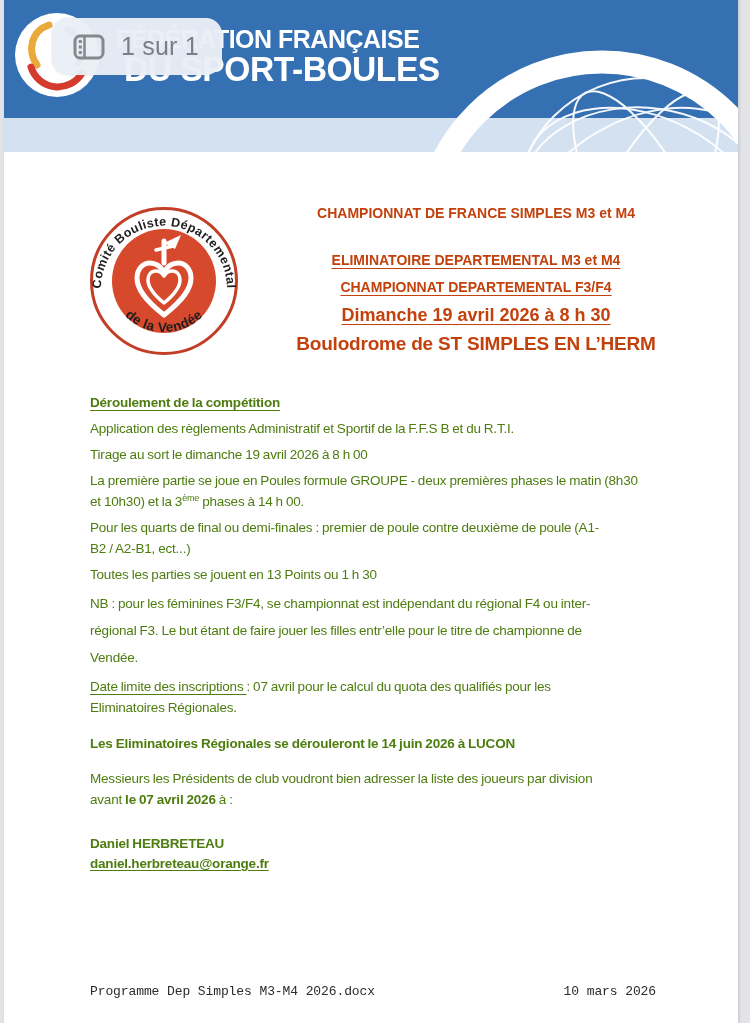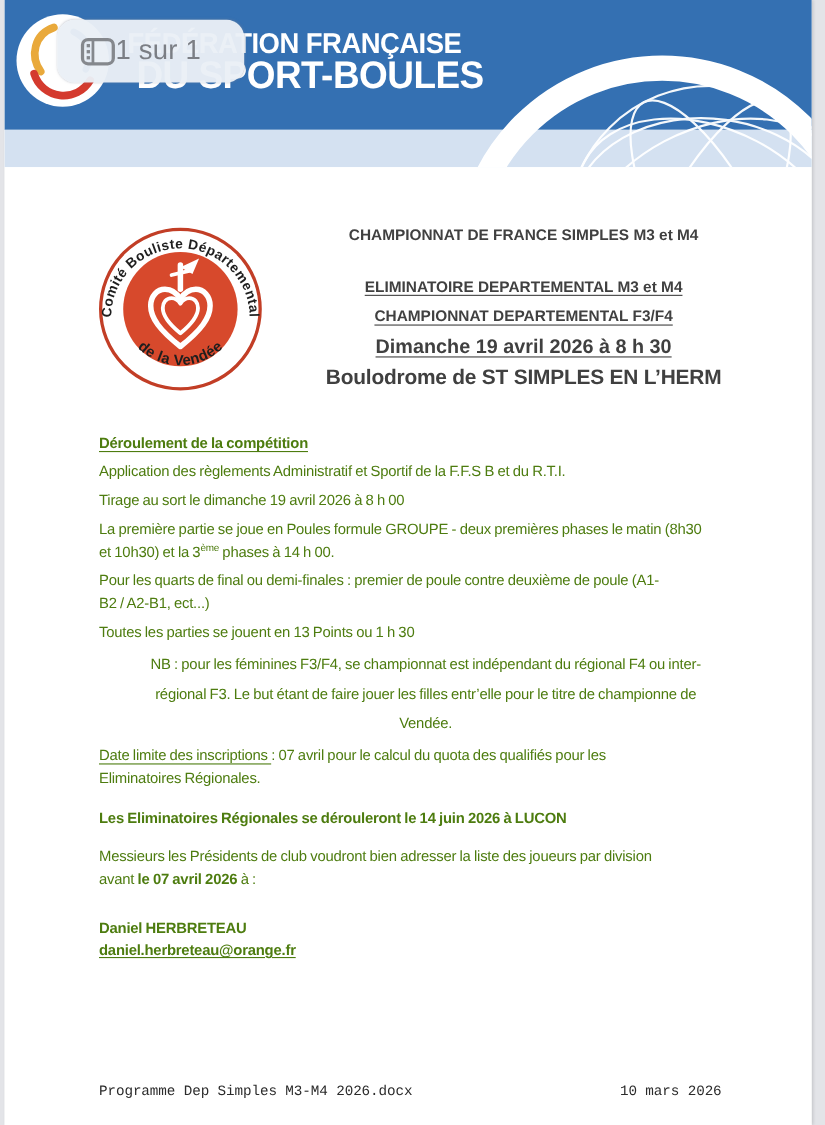--- a/index.html
+++ b/index.html
@@ -29,50 +29,50 @@
   .ffsb-circle {
     position:absolute; left:11px; top:13px; width:84px; height:84px;
     border-radius:50%; background:#ffffff;
   }
 
   
   .pill {
     position:absolute; left:48px; top:18px; width:170px; height:57px;
     border-radius:16px; background:rgba(234,239,246,0.96);
     box-shadow:0 0 2px rgba(120,130,150,0.35);
-    display:flex; align-items:center; gap:0; padding-left:21px;
+    display:flex; align-items:center; gap:16px; padding-left:21px;
     z-index:9; cursor:default;
   }
   .pill-label { color:#7b7e84; font-size:25px; letter-spacing:0.2px; }
 
   
   .stamp { position:absolute; left:84px; top:205px; width:152px; height:152px; }
   .stamp text { font-family:"Liberation Sans", sans-serif; }
 
   
   .titles {
     position:absolute; left:240px; top:204px; width:464px;
-    text-align:center; font-weight:bold; color:#404040;
+    text-align:center; font-weight:bold; color:#c2410c;
   }
   .t-s { font-size:14px; line-height:19px; }
   .t2 { margin-top:28px; } .t3 { margin-top:8px; } .t4 { margin-top:7px; }
   .t5 { margin-top:7px; font-size:18px; line-height:23px; }
   .t6 { margin-top:5px; font-size:19px; line-height:24px; letter-spacing:-0.2px; }
   .u  { text-decoration:underline; text-underline-offset:3px; }
 
   
   .doc-body {
     position:absolute; left:86px; top:392px; width:594px;
     font-size:13.5px; line-height:21px; color:#4d7c0f;
     letter-spacing:-0.2px; word-spacing:-0.5px;
   }
   .doc-body p { margin:0 0 5px 0; }
   .pre { white-space:pre-line; }
   .bold { font-weight:bold; }
-  .nb { line-height:27px; margin-top:2px !important;text-align:center; }
+  .nb { line-height:27px; margin-top:2px !important; }
   .p-regionales { margin-top:15px !important; }
   .p-messieurs { margin-top:14px !important; }
   sup { font-size:9px; vertical-align:super; line-height:0; }
   .contact { margin-top:24px; font-weight:bold; line-height:20px; }
   .email { text-decoration:underline; text-underline-offset:2px; }
 
   
   .doc-footer {
     position:absolute; left:86px; right:82px; top:984px;
     display:flex; justify-content:space-between;

